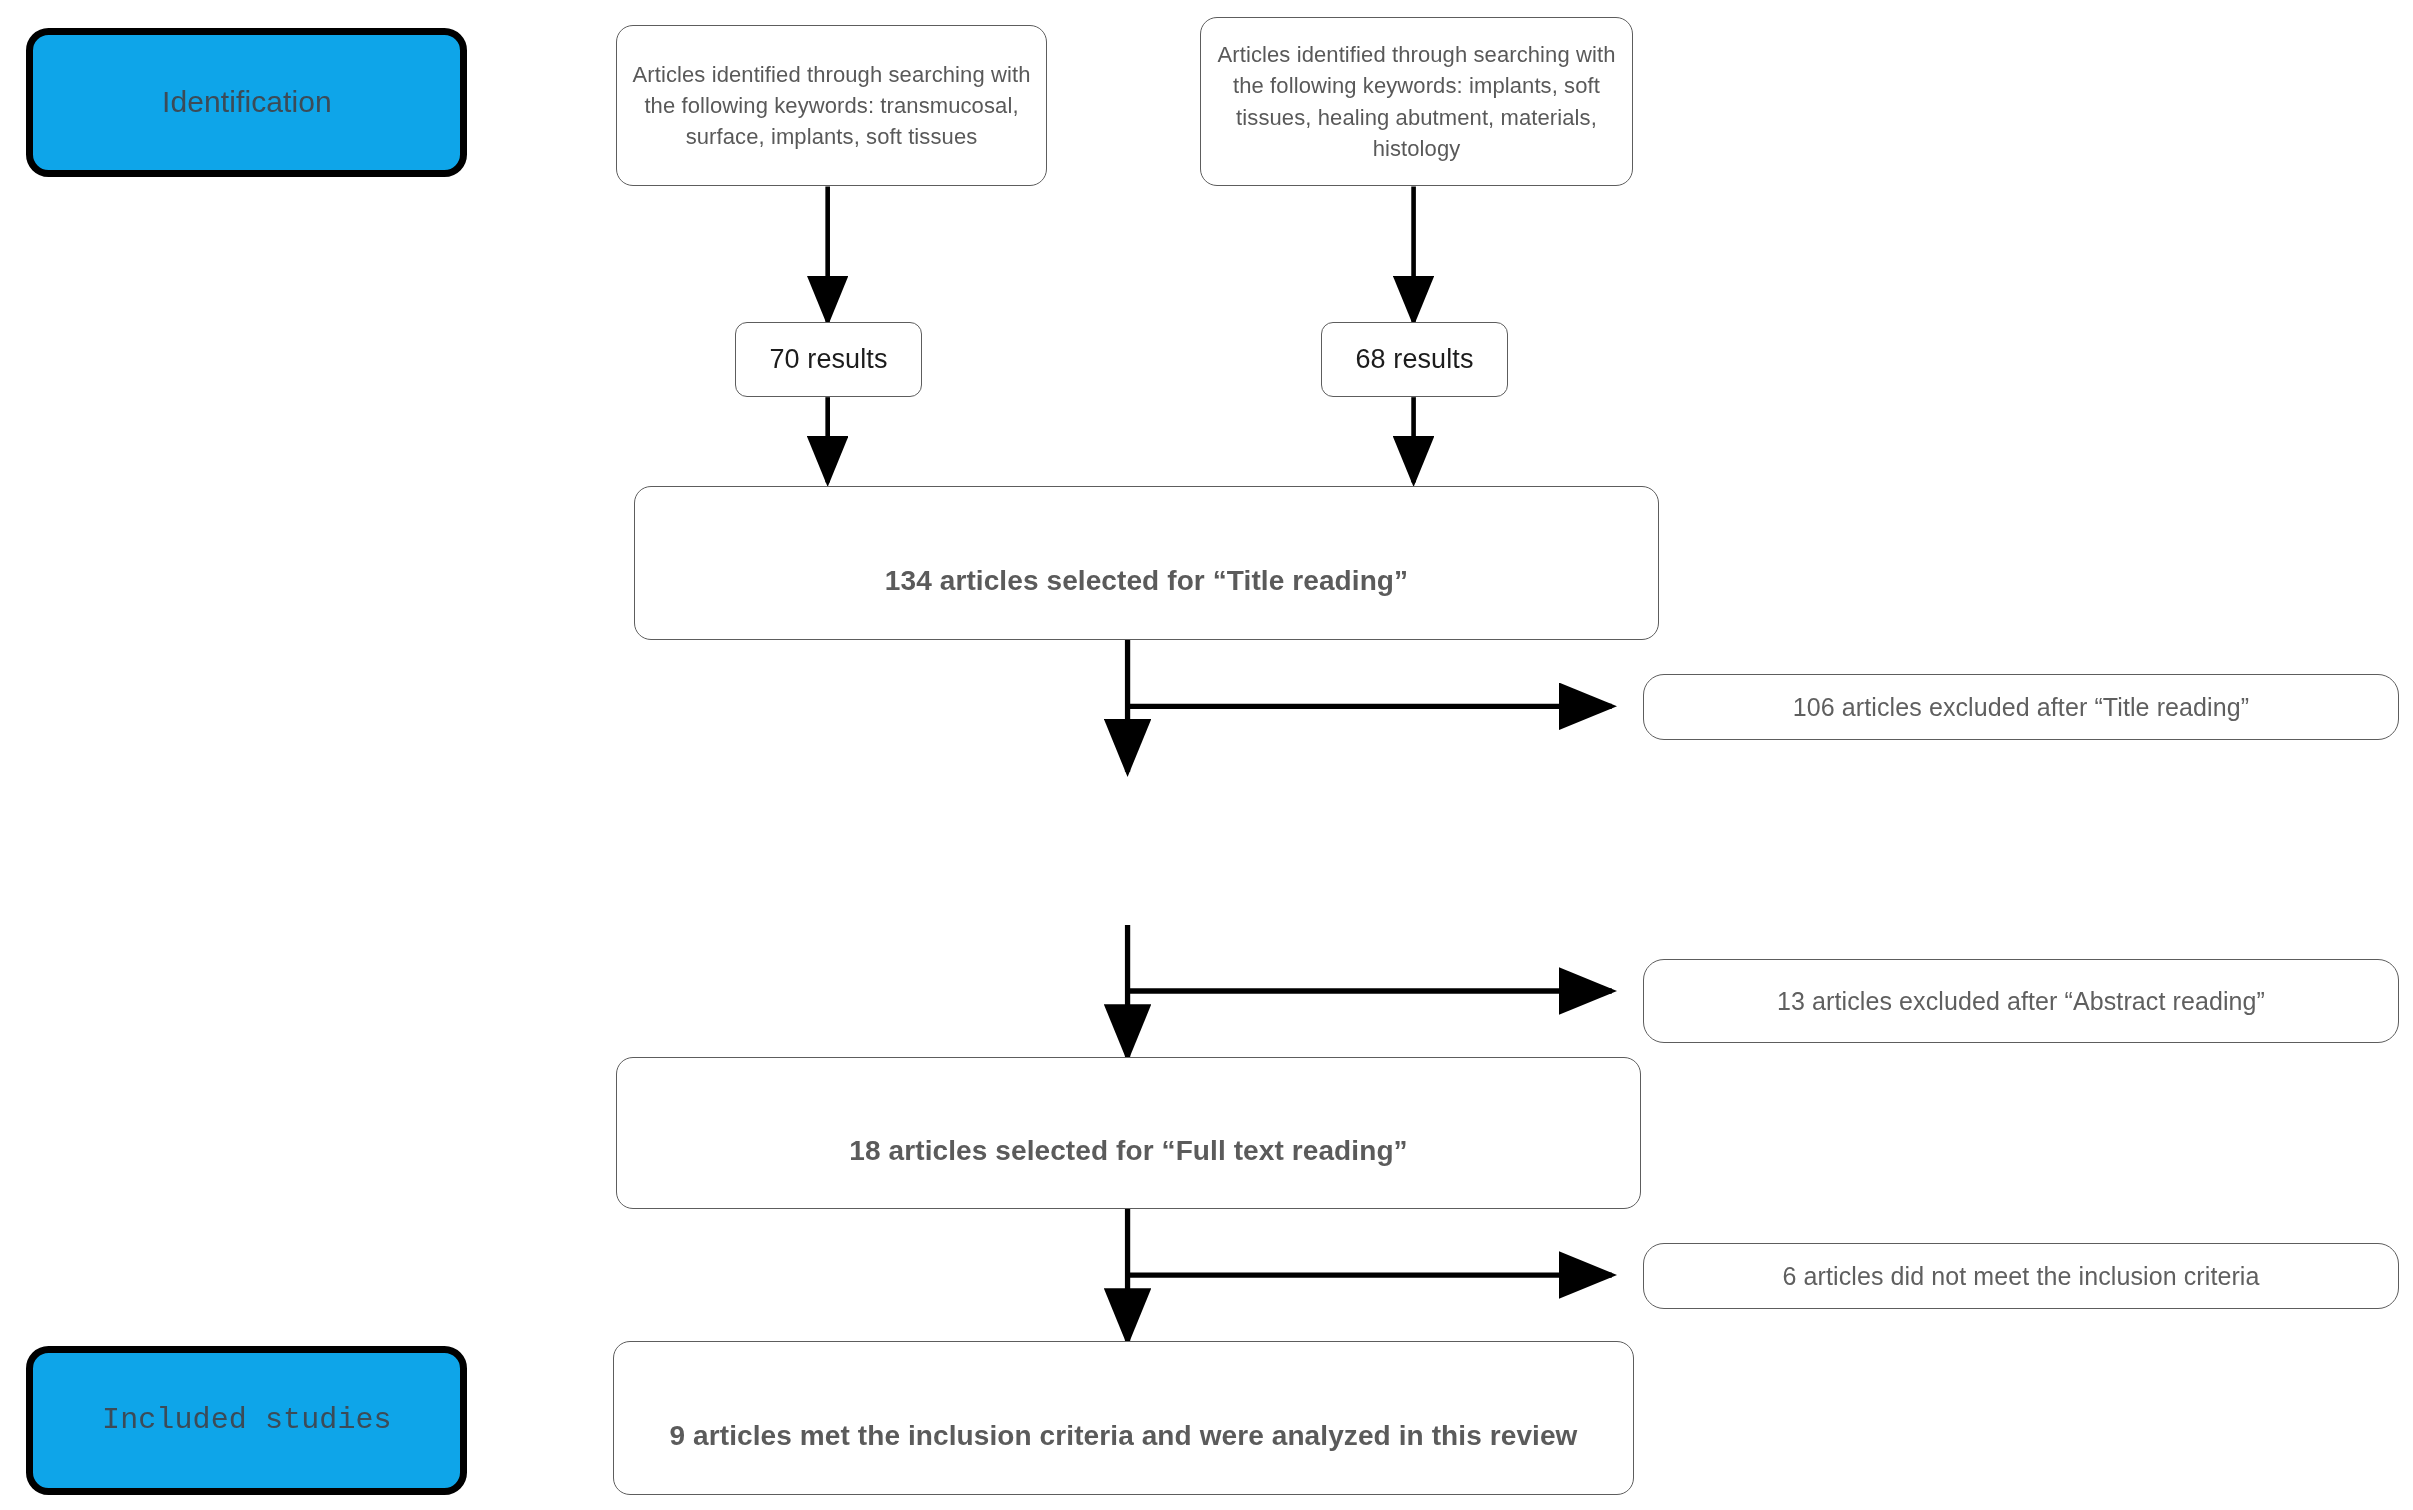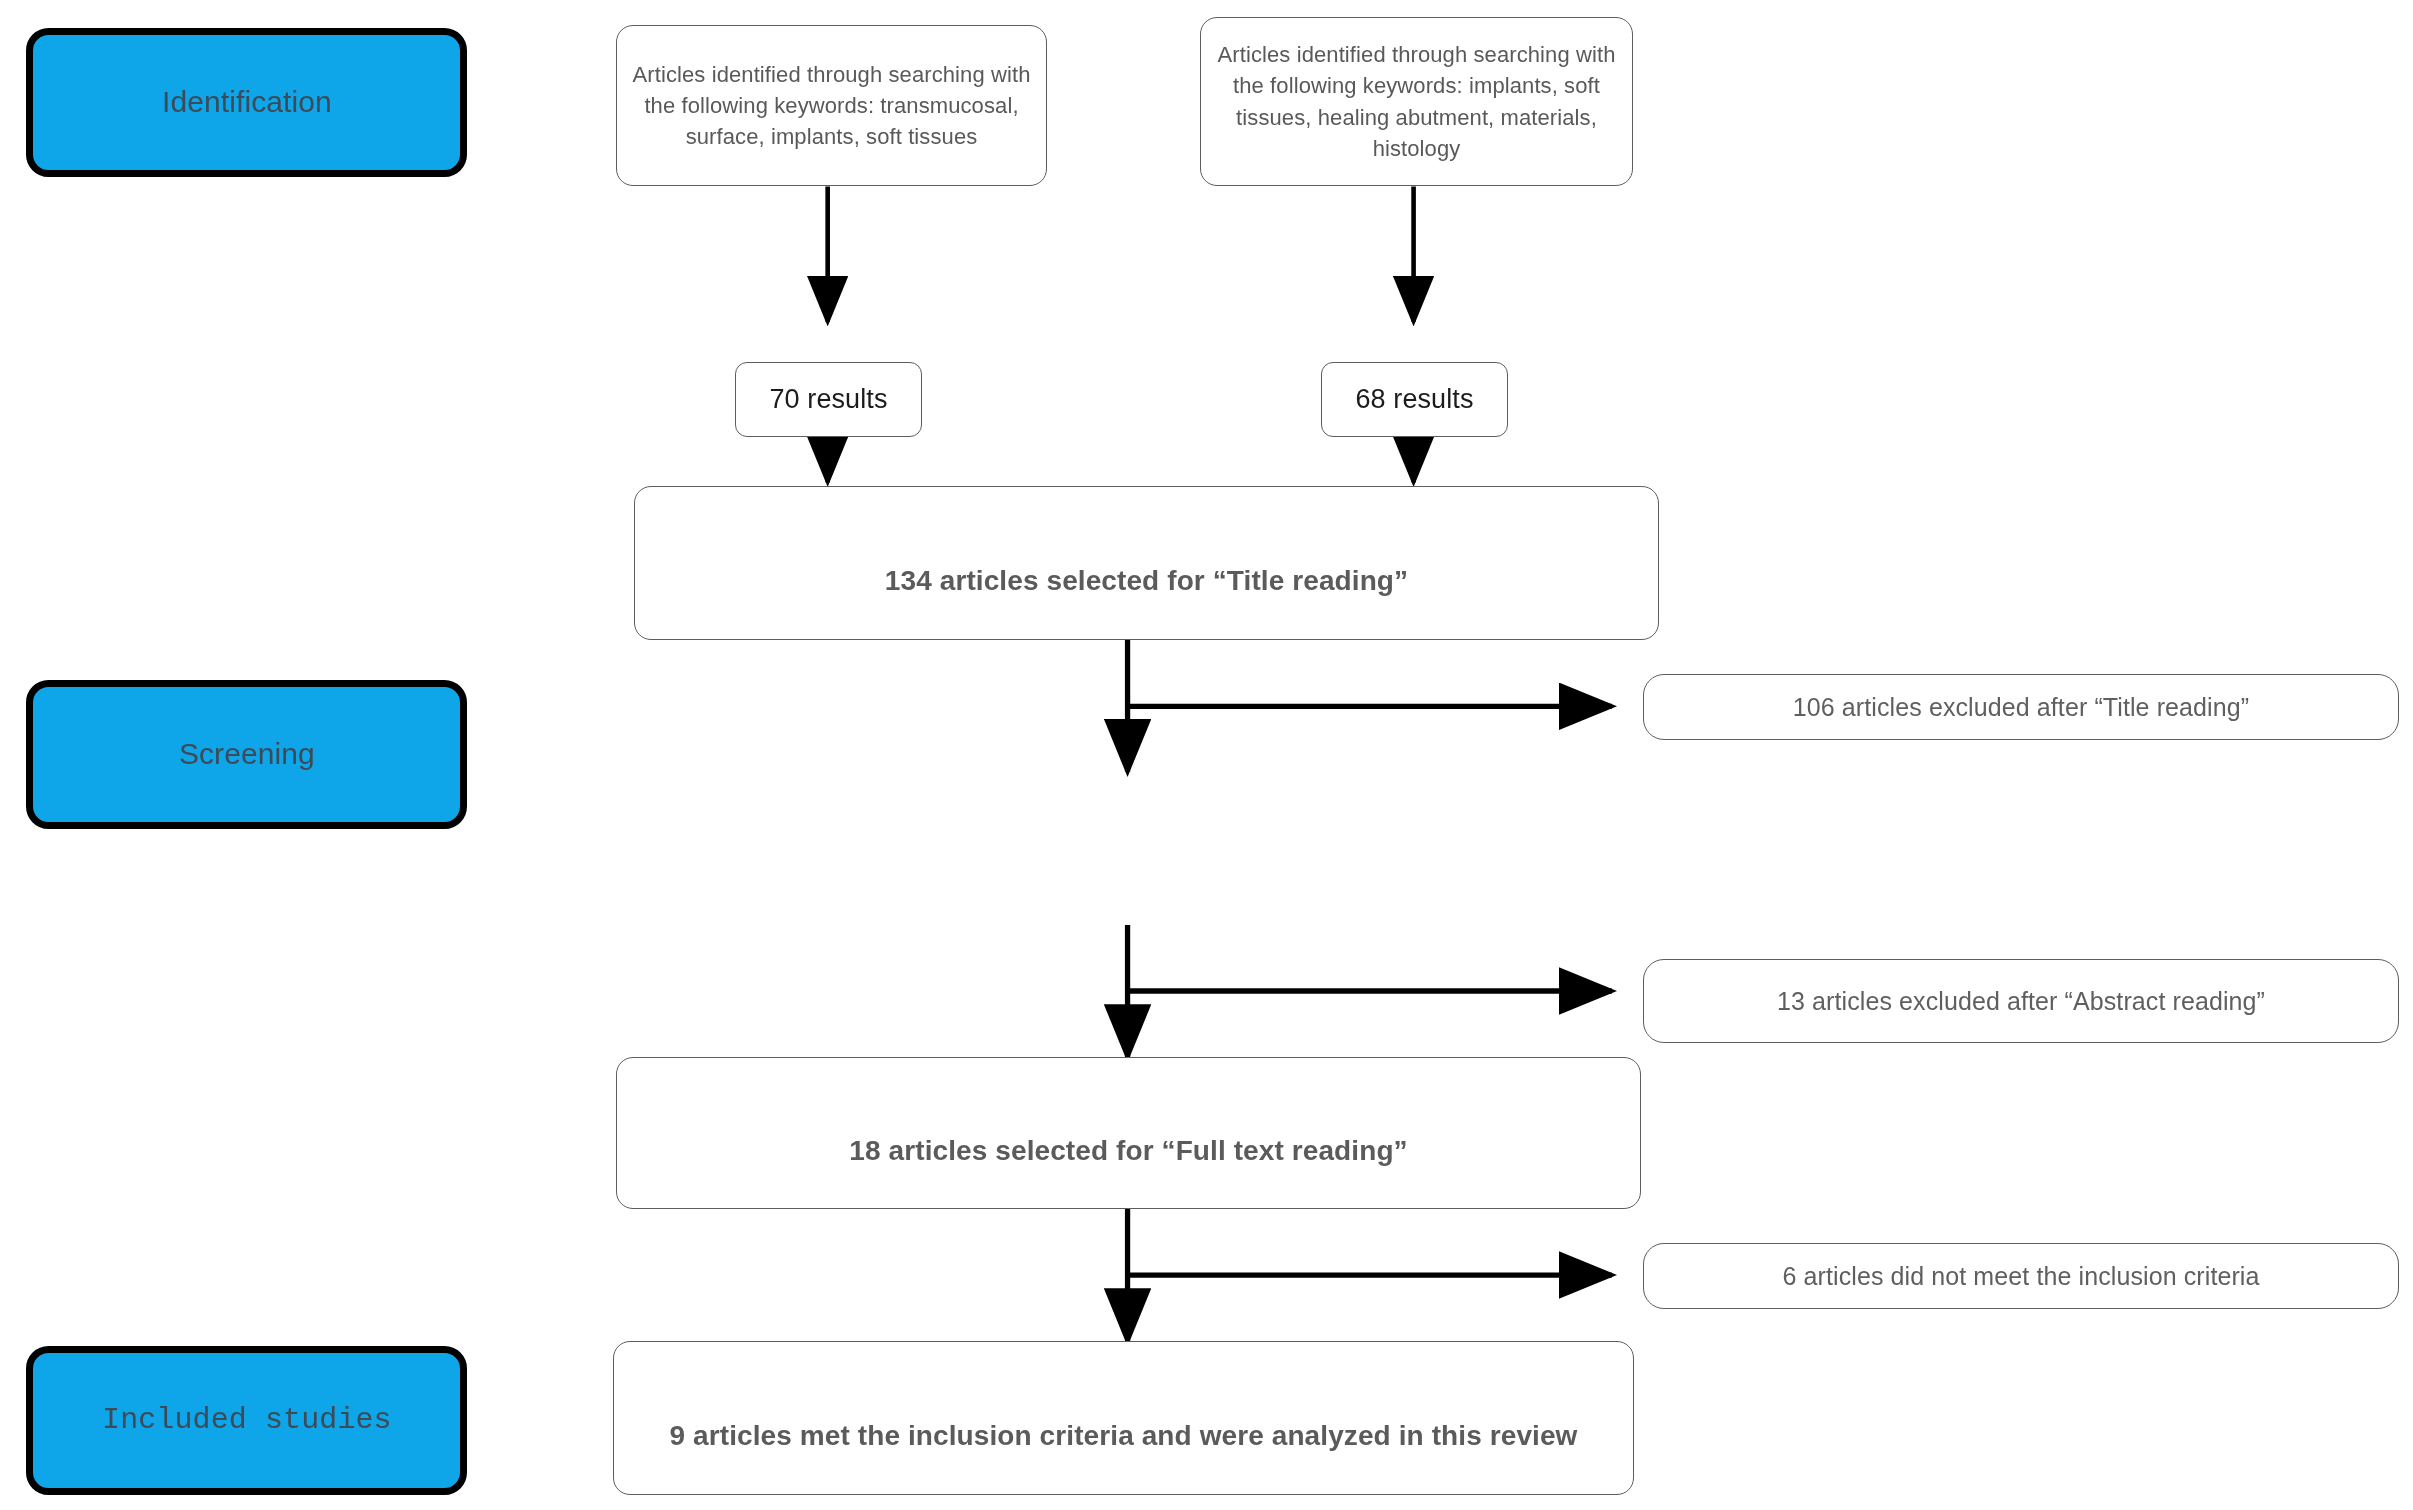--- a/index.html
+++ b/index.html
@@ -67,21 +67,20 @@
 
   
   .source-box .box-text {
     font-size: 22px;
     line-height: 1.42;
   }
 
   
   .count-box {
     border-radius: 12px;
-    margin-top: 40px;
   }
   .count-box .box-text {
     color: #1c1c1c;
     font-size: 27px;
     font-weight: 400;
   }
 
   
   .main-box .box-text {
     color: #5b5b5b;
@@ -131,23 +130,20 @@
 
     <line x1="1707" y1="1830" x2="1707" y2="2030" stroke="#000" stroke-width="8" marker-end="url(#arrowhead)"></line>
 
     <line x1="1707" y1="1930" x2="2440" y2="1930" stroke="#000" stroke-width="8" marker-end="url(#arrowhead)"></line>
   </svg>
 
   <div class="stage-chip" style="left:26.4px; top:28px; width:441px; height:149px;">
     <span class="chip-label">Identification</span>
   </div>
 
-  <div class="stage-chip" style="left:26.4px; top:680px; width:441px; height:149px;">
-    <span class="chip-label">Screening</span>
-  </div>
 
   <div class="stage-chip" style="left:26.4px; top:1346px; width:441px; height:149px;font-family:Liberation Mono, monospace;">
     <span class="chip-label">Included studies</span>
   </div>
 
   <div class="flow-box source-box" style="left:616px; top:25px; width:431px; height:161px;">
     <span class="box-text">Articles identified through searching with the following keywords: transmucosal, surface, implants, soft tissues</span>
   </div>
 
   <div class="flow-box source-box" style="left:1200px; top:17px; width:433px; height:169px;">

